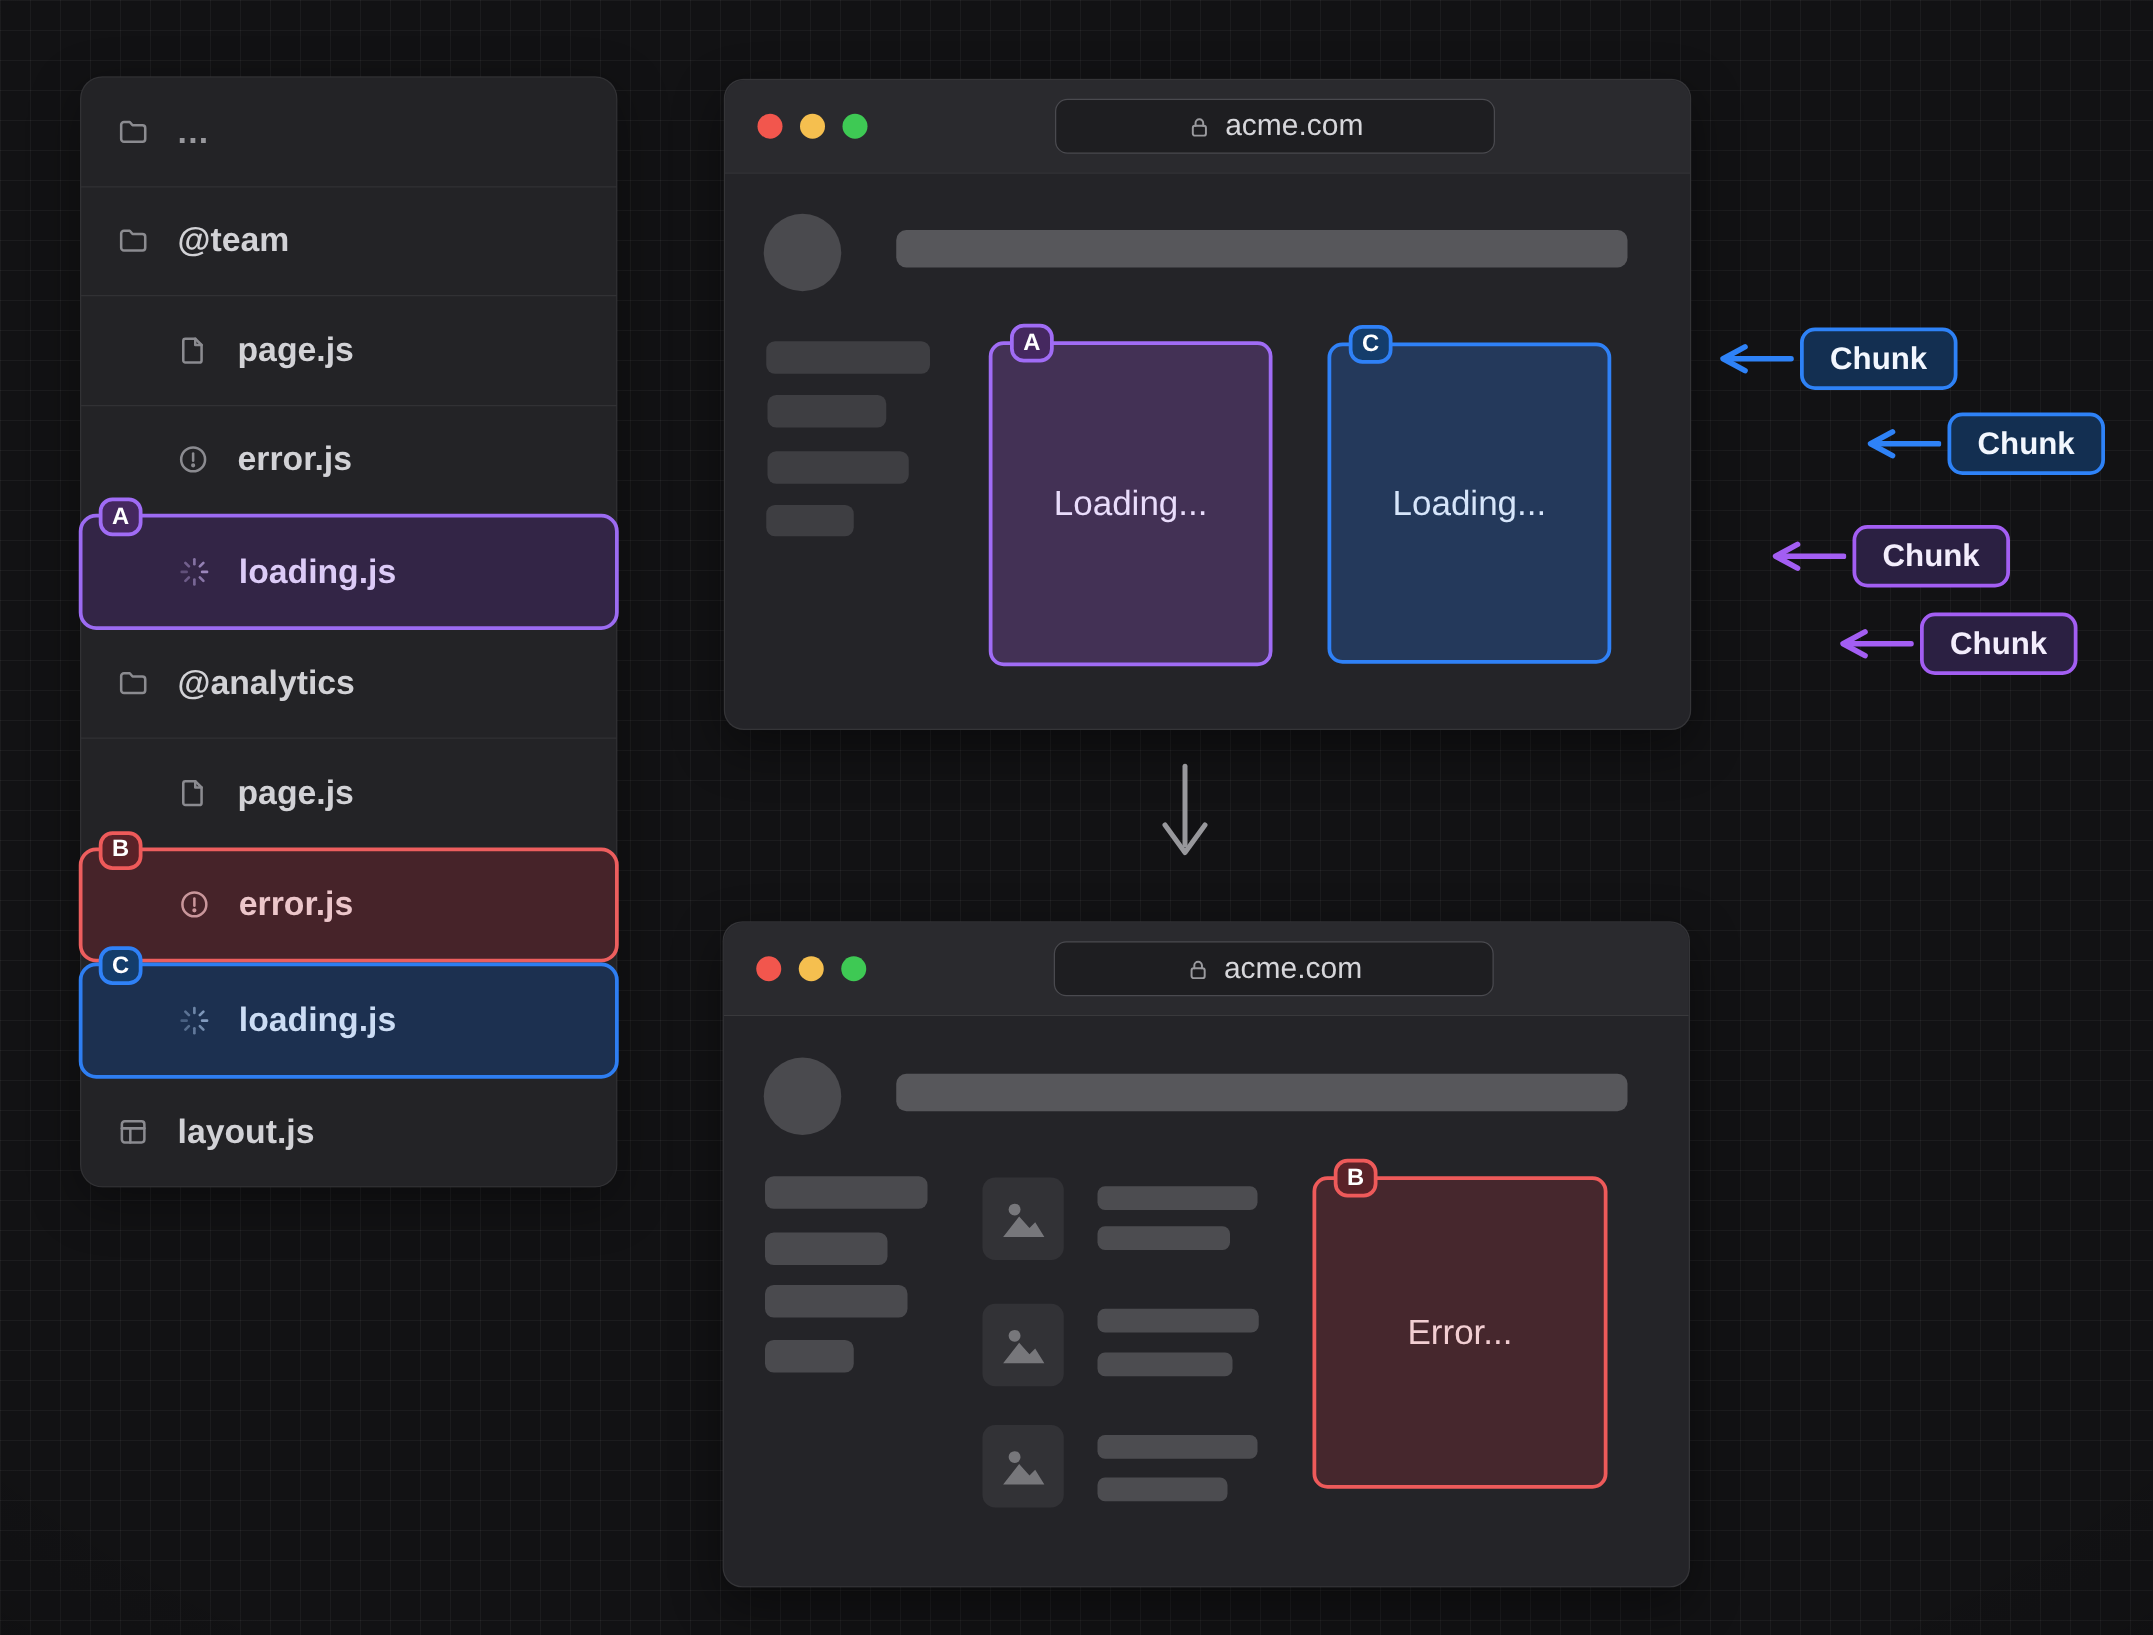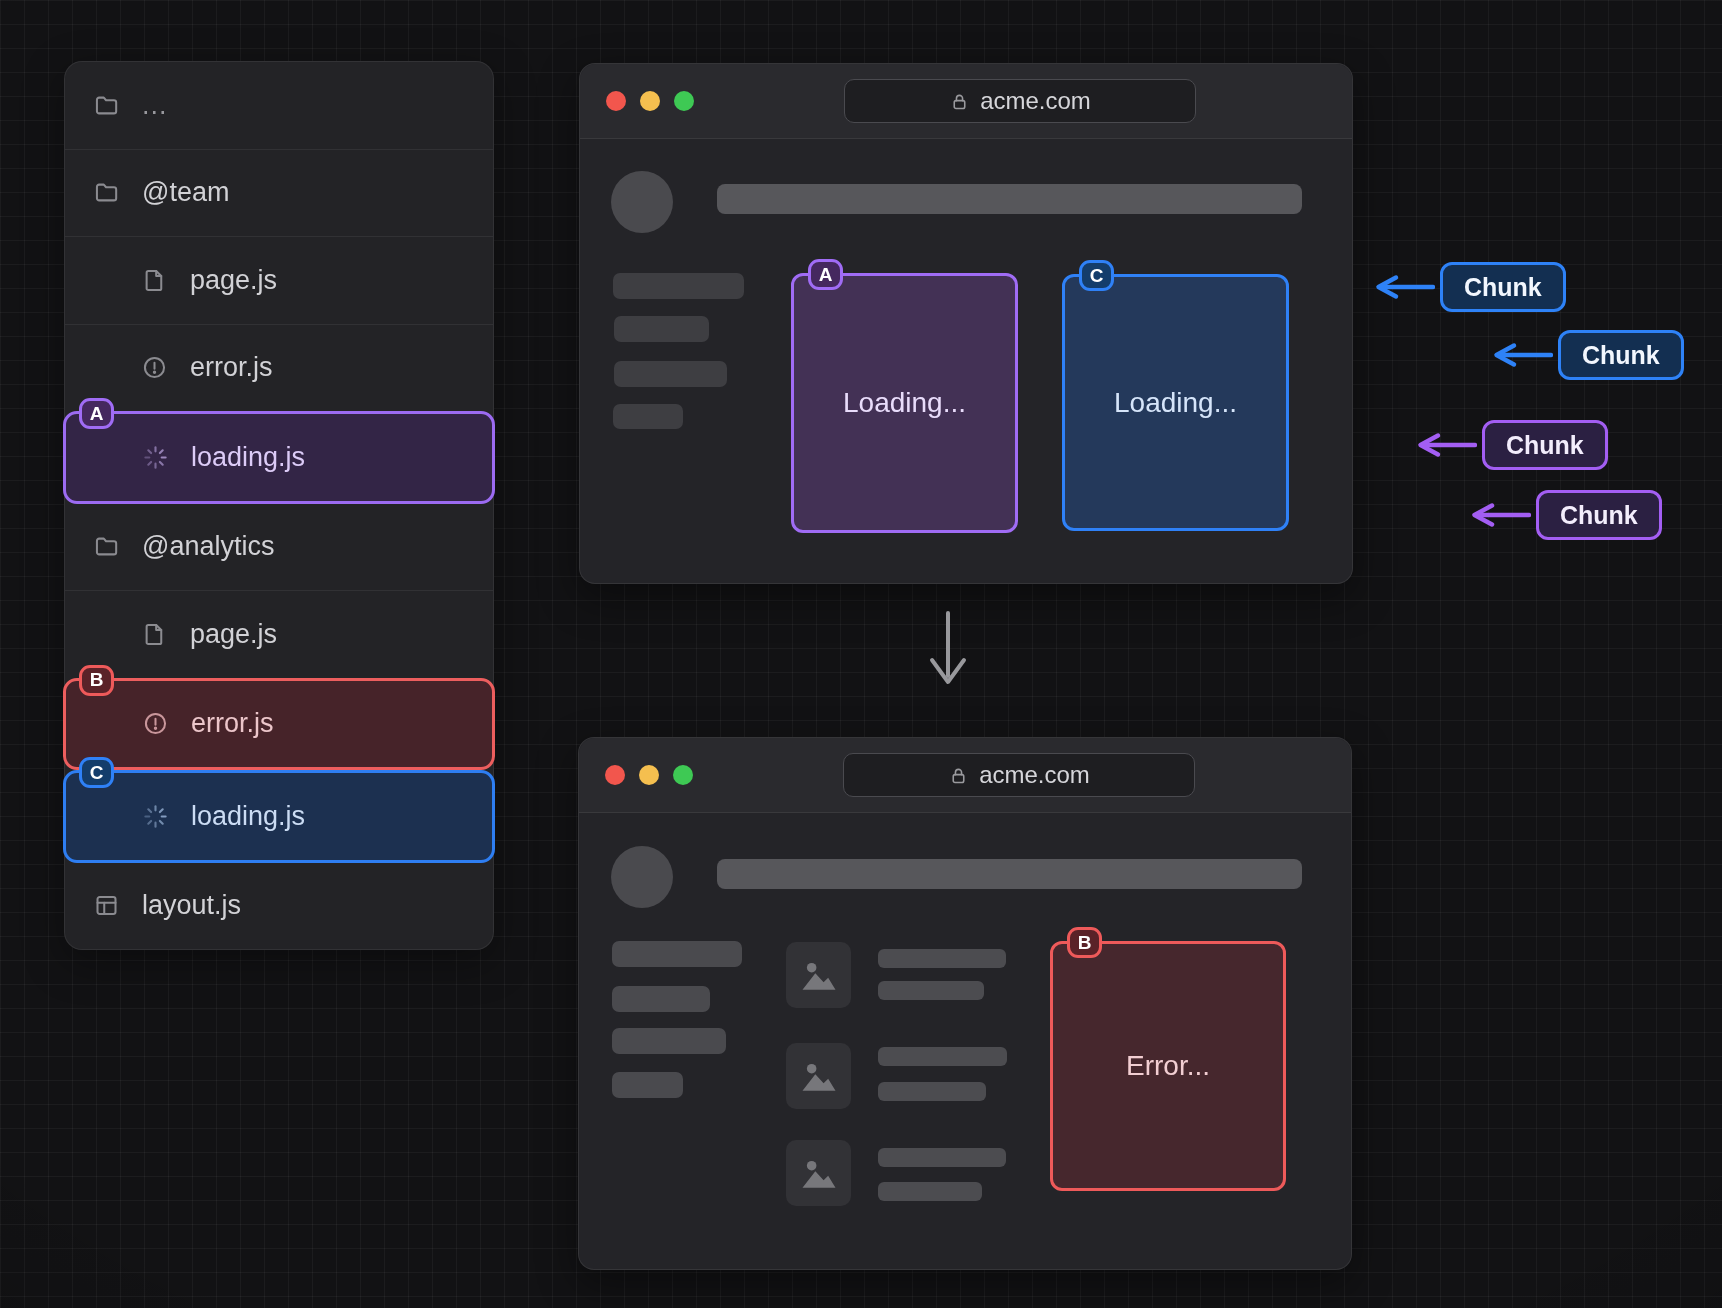--- a/index.html
+++ b/index.html
@@ -31,21 +31,21 @@
   }
   .tree-row{
     flex:1 1 0;display:flex;align-items:center;gap:22px;
     padding-left:28px;position:relative;box-sizing:border-box;
     color:#d2d2d6;font-size:27px;
   }
   .tree-row:not(.no-div){border-top:1px solid rgba(255,255,255,0.065);}
   .tree-row.indent-1{padding-left:76px;}
   .tree-icon{width:27px;height:27px;flex:0 0 auto;color:#8b8b90;display:flex;}
   .tree-icon svg{width:100%;height:100%;}
-  .tree-label{white-space:nowrap;}
+  .tree-label{white-space:nowrap;font-weight:bold;}
   .tree-label.dim{color:#98989d;letter-spacing:1px;}
   .tree-row.hl{border-radius:14px;margin:0 -2px;z-index:2;}
   .hl-purple{background:#332546;border:3px solid #9c6bf2;}
   .hl-purple .tree-label{color:#dccbf7;}
   .hl-purple .tree-icon{color:#a792c9;}
   .hl-red{background:#462329;border:3px solid #ed5e5e;}
   .hl-red .tree-label{color:#ecc6ca;}
   .hl-red .tree-icon{color:#c9969b;}
   .hl-blue{background:#1c3050;border:3px solid #2e7ef2;}
   .hl-blue .tree-label{color:#cbdcf4;}

